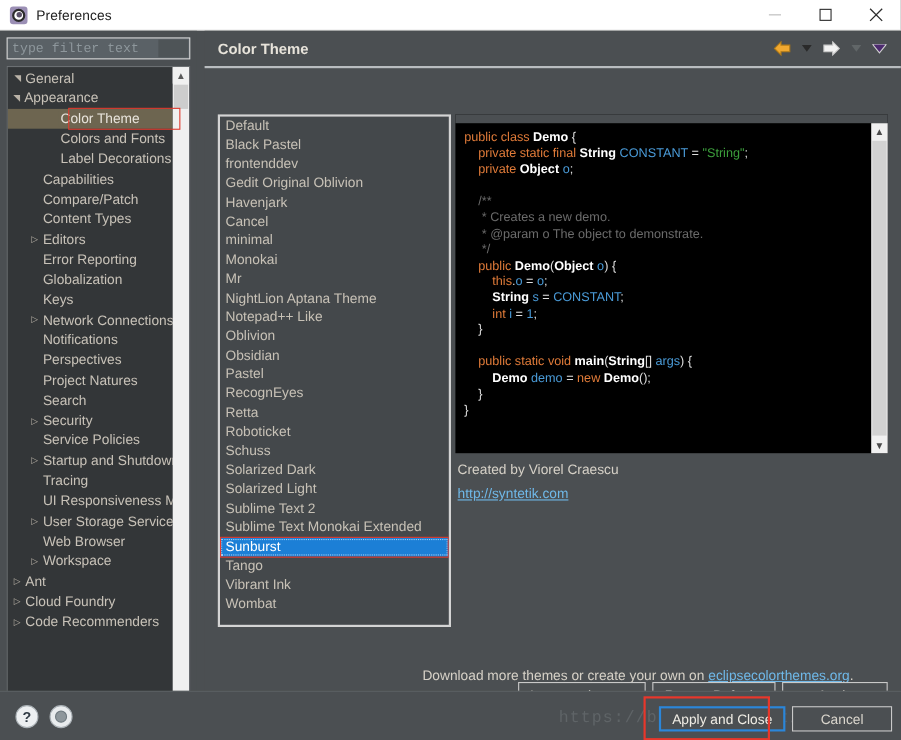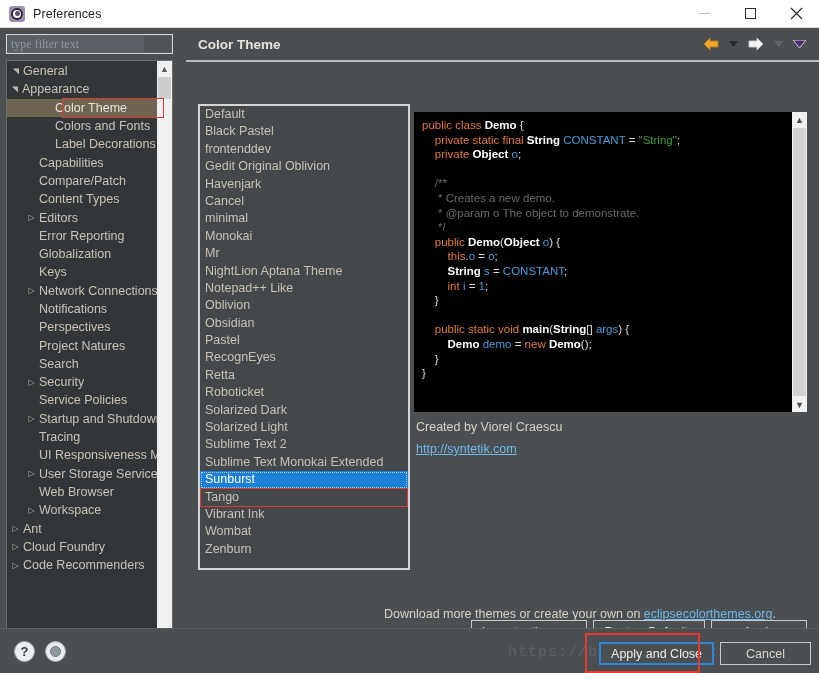--- a/index.html
+++ b/index.html
@@ -60,21 +60,21 @@
     background:#4b4f52;
   }
   .filter-wrap { padding:6px 6px 0 6px; }
   .filter-box {
     height:20px; background:#5a6166; border:1px solid #d6d6d6;
     display:flex; align-items:center; position:relative;
   }
   .filter-box input {
     border:0; outline:0; background:transparent;
     color:#8e979c; font-size:12px;
-    font-family:Liberation Serif, serif;
+    font-family:Liberation Mono, monospace;
     padding:0 4px; width:100%; height:100%;
   }
   .filter-box input::placeholder { color:#8e979c; opacity:1; }
   .filter-clear {
     position:absolute; right:1px; top:1px; bottom:1px; width:27px;
     background:#4e5457;
   }
 
   .tree-outer {
     position:absolute; left:6px; right:6px; top:32px; bottom:27px;
@@ -474,29 +474,29 @@
             <div class="titem">Monokai</div>
             <div class="titem">Mr</div>
             <div class="titem">NightLion Aptana Theme</div>
             <div class="titem">Notepad++ Like</div>
             <div class="titem">Oblivion</div>
             <div class="titem">Obsidian</div>
             <div class="titem">Pastel</div>
             <div class="titem">RecognEyes</div>
             <div class="titem">Retta</div>
             <div class="titem">Roboticket</div>
+            <div class="titem">Schuss</div>
             <div class="titem">Solarized Dark</div>
             <div class="titem">Solarized Light</div>
             <div class="titem">Sublime Text 2</div>
             <div class="titem">Sublime Text Monokai Extended</div>
             <div class="titem sel">Sunburst</div>
             <div class="titem">Tango</div>
             <div class="titem">Vibrant Ink</div>
             <div class="titem">Wombat</div>
-            <div class="titem">Zenburn</div>
           </div>
       <div class="redbox" style="left: 0px; right: 0px; top: 382px; height: 19px;"></div>
         </div>
 
       <div class="preview">
         <div class="code" id="code-body"><div><span class="k">public </span><span class="k">class </span><span class="t">Demo</span><span class="p"> {</span></div><div><span class="k">    private </span><span class="k">static </span><span class="k">final </span><span class="t">String</span><span class="p"> </span><span class="c">CONSTANT</span><span class="p"> = </span><span class="s">"String"</span><span class="p">;</span></div><div><span class="k">    private </span><span class="t">Object</span><span class="p"> </span><span class="c">o</span><span class="p">;</span></div><div>&nbsp;<span class="p"></span></div><div><span class="cm">    /**</span></div><div><span class="cm">     * Creates a new demo.</span></div><div><span class="cm">     * @param o The object to demonstrate.</span></div><div><span class="cm">     */</span></div><div><span class="k">    public </span><span class="t">Demo</span><span class="p">(</span><span class="t">Object</span><span class="p"> </span><span class="c">o</span><span class="p">) {</span></div><div><span class="k">        this</span><span class="p">.</span><span class="c">o</span><span class="p"> = </span><span class="c">o</span><span class="p">;</span></div><div><span class="t">        String</span><span class="p"> </span><span class="c">s</span><span class="p"> = </span><span class="c">CONSTANT</span><span class="p">;</span></div><div><span class="k">        int </span><span class="c">i</span><span class="p"> = </span><span class="n">1</span><span class="p">;</span></div><div><span class="p">    }</span></div><div>&nbsp;<span class="p"></span></div><div><span class="k">    public </span><span class="k">static </span><span class="k">void </span><span class="t">main</span><span class="p">(</span><span class="t">String</span><span class="p">[] </span><span class="c">args</span><span class="p">) {</span></div><div><span class="t">        Demo</span><span class="p"> </span><span class="c">demo</span><span class="p"> = </span><span class="k">new </span><span class="t">Demo</span><span class="p">();</span></div><div><span class="p">    }</span></div><div><span class="p">}</span></div></div>
         <div class="code-vscroll">
           <div class="arrowbtn">▲</div>
           <div class="thumb"></div>
           <div class="arrowbtn down">▼</div>

